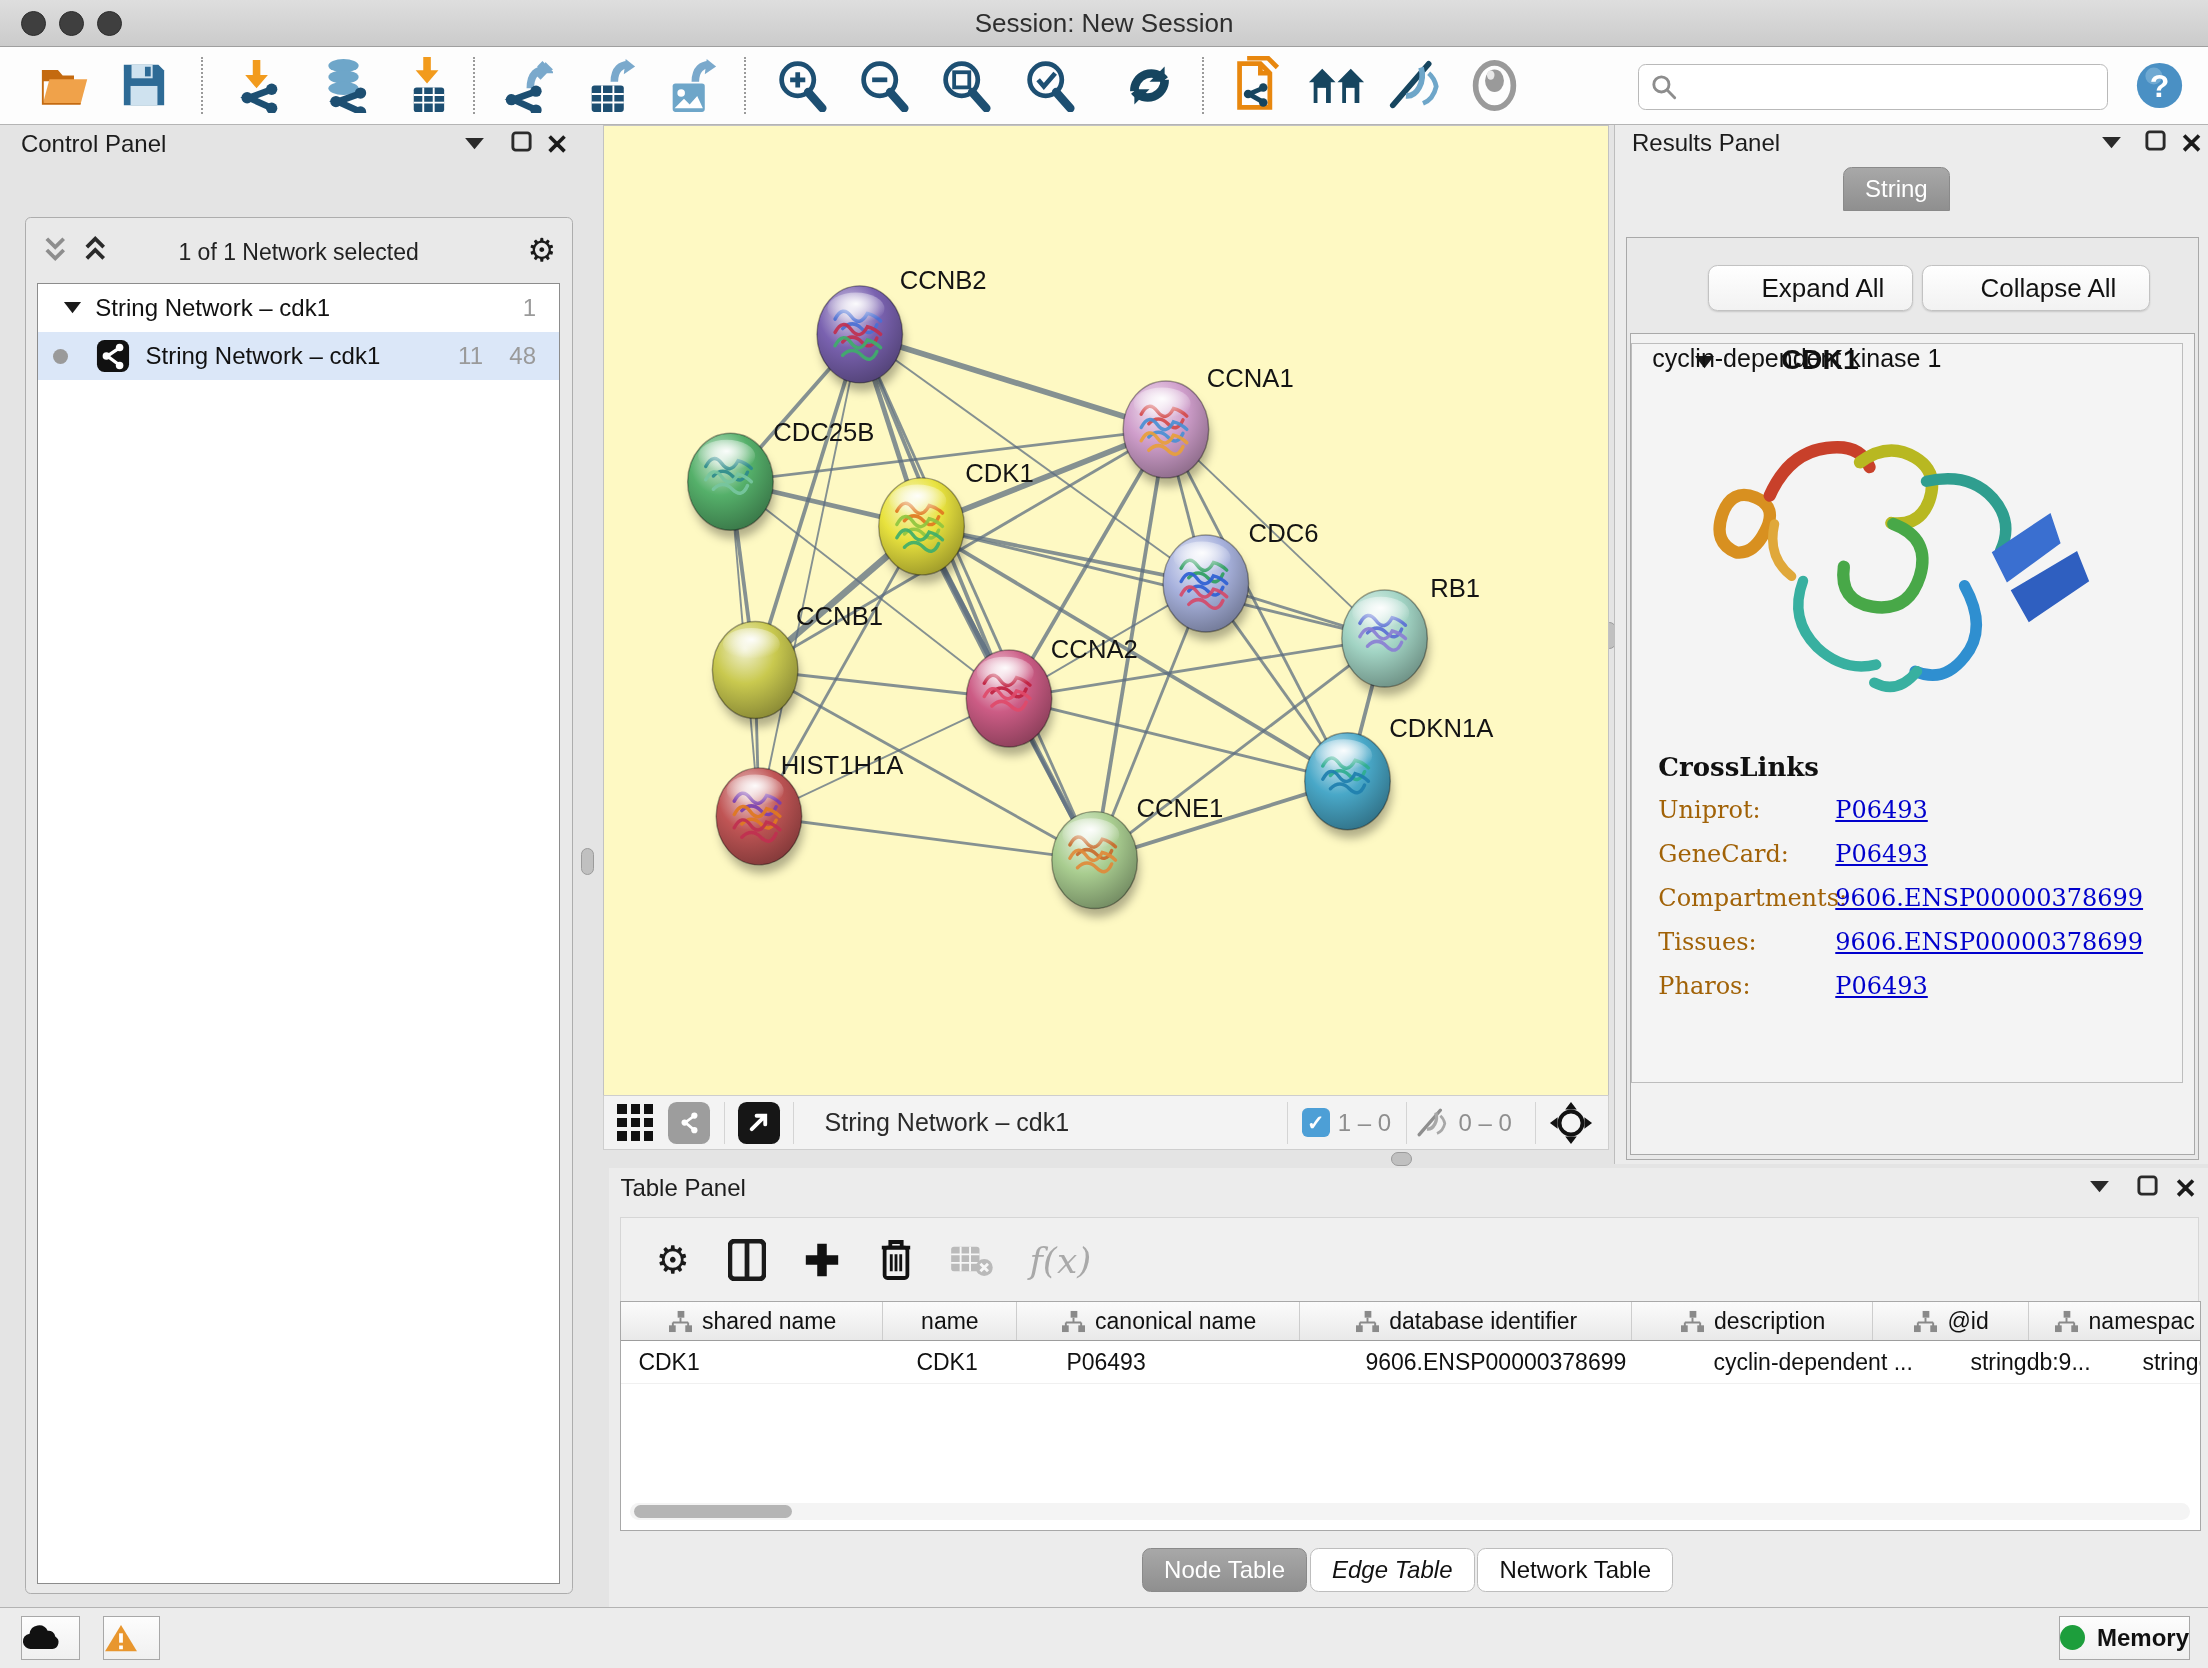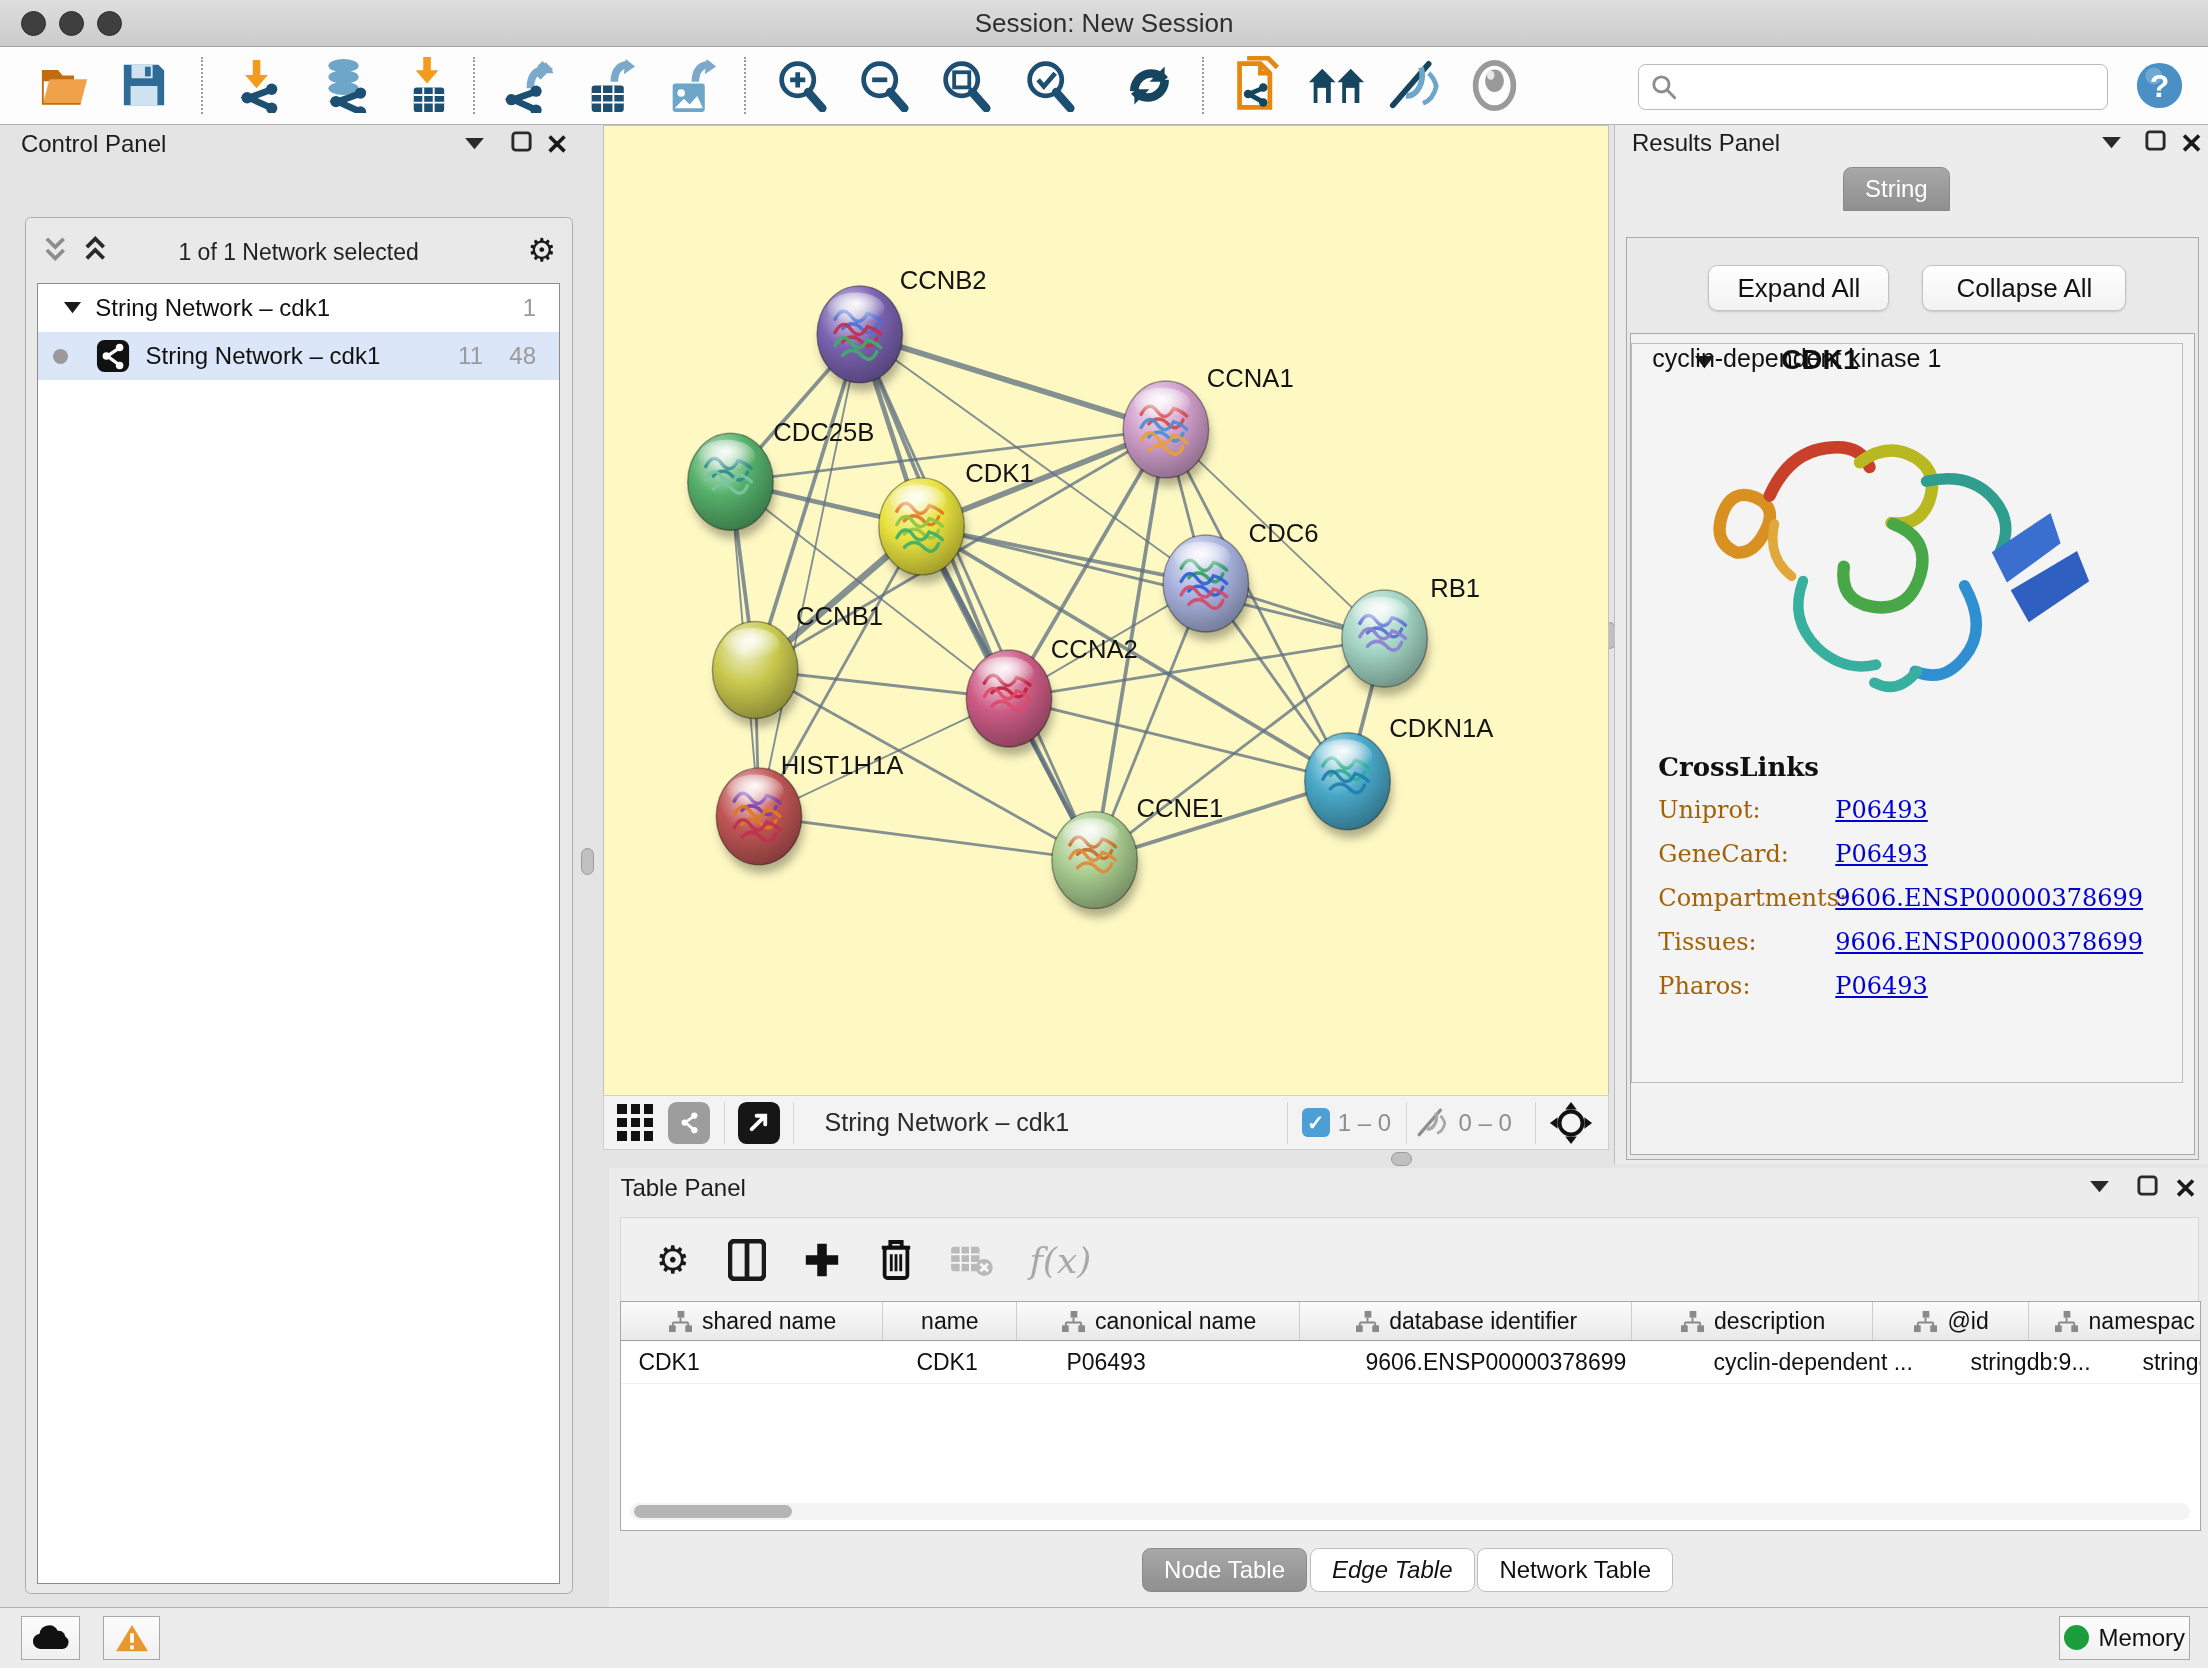--- a/index.html
+++ b/index.html
@@ -40,21 +40,21 @@
   .graybtn{width:42px;height:42px;border-radius:8.6px;background:#9d9d9d;display:flex;align-items:center;justify-content:center;}
   #net-title{font-size:25px;color:#2a2a2a;margin-left:17px;}
   .cnt-txt{font-size:24px;color:#8e8e8e;margin:0 9.5px 0 7.6px;}
   .checkbox{width:28.5px;height:28.5px;border-radius:5.7px;background:#4d9fd6;display:flex;align-items:center;justify-content:center;
             color:#fff;font-size:21px;font-weight:bold;}
   .splitter-dot{background:#c0c0c0;border:1px solid #9b9b9b;border-radius:9.5px;}
   
   #results-panel{left:1614px;top:125px;width:594px;height:1039px;background:#ececec;border-left:1px solid #bdbdbd;}
   #rp-box{left:11.4px;top:112px;width:571px;height:921px;background:#e9e9e9;border:1px solid #a9a9a9;}
   .rp-btn{border:1px solid #c2c2c2;background:linear-gradient(#ffffff,#f2f2f2);border-radius:9.5px;
-          font-size:26px;color:#111;text-align:center;line-height:44px;box-shadow:0 1px 1.9px rgba(0,0,0,.15);}
+          font-size:26px;color:#111;text-align:center;line-height:44px;box-shadow:0 1px 1.9px rgba(0,0,0,.15);padding-left:24px;}
   #rp-content{left:2.9px;top:95px;width:563px;height:820px;background:#f2f2f2;border:1px solid #a9a9a9;}
   #rp-sub{left:4.8px;top:55px;width:550px;height:738px;background:#f4f4f4;border:1px solid #bdbdbd;margin-top:9px;}
   .serif{font-family:"DejaVu Serif","Liberation Serif",serif;}
   .xl-row{position:relative;height:44px;}
   .xl-label{position:absolute;left:27px;font-size:24px;color:#a16207;}
   .xl-value{position:absolute;left:204px;font-size:24px;color:#0000cc;text-decoration:underline;}
   
   #table-panel{left:609px;top:1168px;width:1600px;height:439px;background:#ececec;}
   #tp-toolbar{left:11.4px;top:49px;width:1577px;height:84px;background:#f0f0f0;border:1px solid #d6d6d6;
               display:flex;align-items:center;}
@@ -63,21 +63,21 @@
   #tp-head{display:flex;height:38px;background:linear-gradient(#fbfbfb,#e9e9e9);border-bottom:1.9px solid #9d9d9d;}
   .th{display:flex;align-items:center;justify-content:center;border-right:1px solid #cdcdcd;font-size:23px;color:#111;gap:9.5px;}
   #tp-row{display:flex;height:42px;border-bottom:1px solid #f0f0f0;}
   .td{display:flex;align-items:center;padding-left:17px;font-size:23px;color:#111;white-space:nowrap;overflow:hidden;}
   #hscroll{left:21px;top:335px;width:1560px;height:17px;background:#f4f4f4;border-radius:8.6px;}
   #hthumb{left:3.8px;top:1.9px;width:158px;height:13.3px;background:#b5b5b5;border-radius:6.7px;}
   #tp-tabs{left:0;top:380px;width:1600px;text-align:center;}
   
   #footer{left:0;top:1607px;width:2208px;height:61px;background:#ececec;border-top:1.9px solid #b3b3b3;}
   .foot-btn{top:7.6px;height:42px;background:linear-gradient(#fdfdfd,#f0f0f0);border:1.9px solid #a8a8a8;
-            display:flex;align-items:center;justify-content:center;}
+            display:flex;align-items:center;justify-content:space-between;font-weight:bold;}
   #memory-btn{left:2059px;width:129px;gap:9.5px;font-size:24px;color:#111;}
   .dot-green{width:25px;height:25px;border-radius:50%;background:#1d9e3c;}
   svg{display:block;}
 </style>
 </head>
 <body>
 
 <div id="app">
 
   <div id="titlebar" class="abs">

